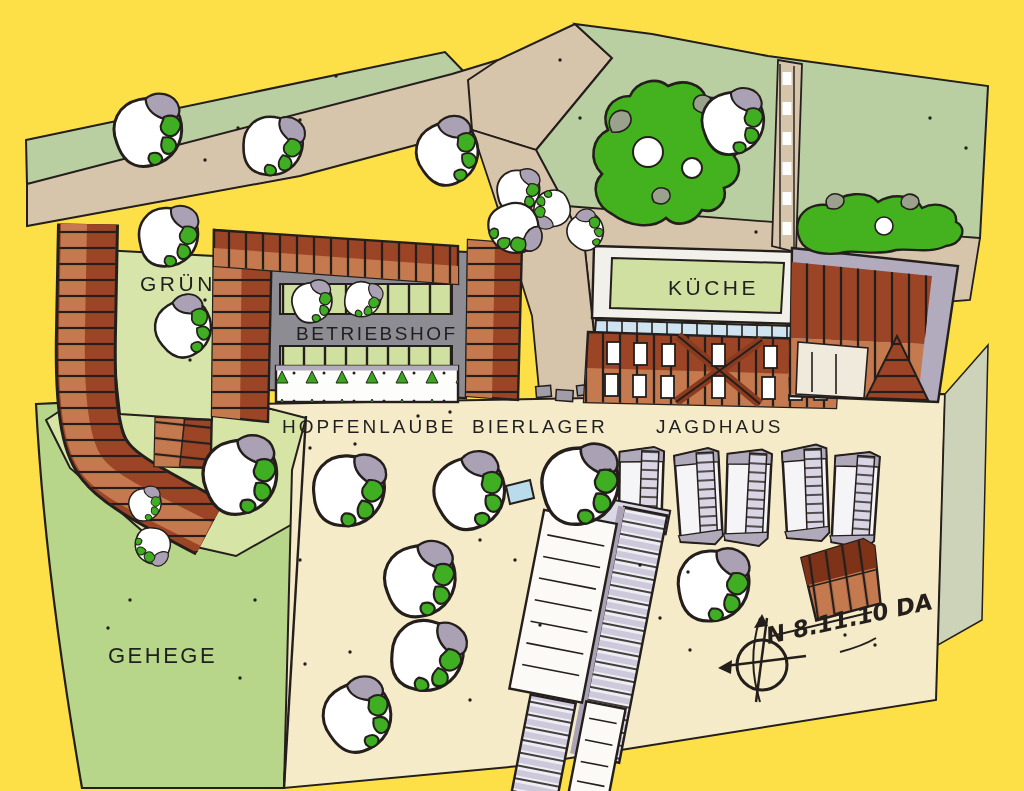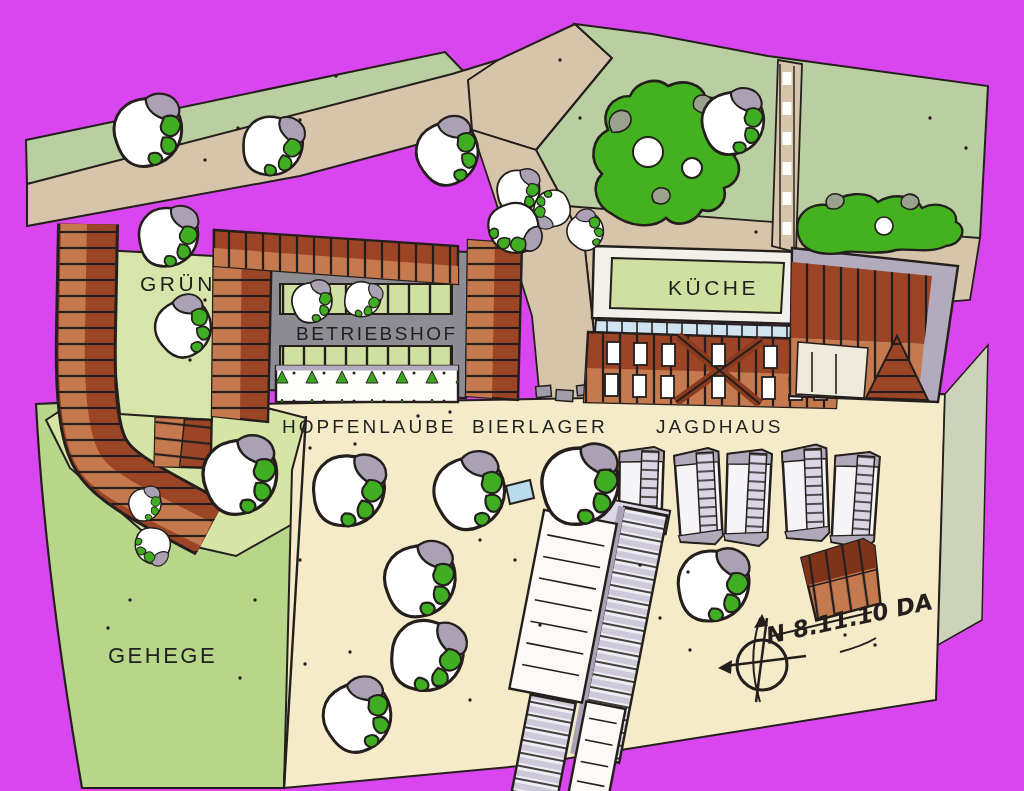--- a/index.html
+++ b/index.html
@@ -1,16 +1,16 @@
 <!DOCTYPE html>
 <html><head>
 <meta charset="utf-8">
 <style>
   html,body{margin:0;padding:0;background:#ffffff;}
-  #stage{position:relative;width:1024px;height:791px;background:#d946ef;overflow:hidden;
+  #stage{position:relative;width:1024px;height:791px;background:#fde047;overflow:hidden;
          font-family:"Liberation Sans",sans-serif;}
   svg{display:block}
   text{font-family:"Liberation Sans",sans-serif;fill:#1f1f1f;}
   .sig{font-family:"DejaVu Sans",sans-serif;font-style:italic;font-weight:bold;fill:#241f1c;}
 </style>
 </head>
 <body>
 
 <div id="stage">
 <svg width="1024" height="791" viewBox="0 0 1024 791">

